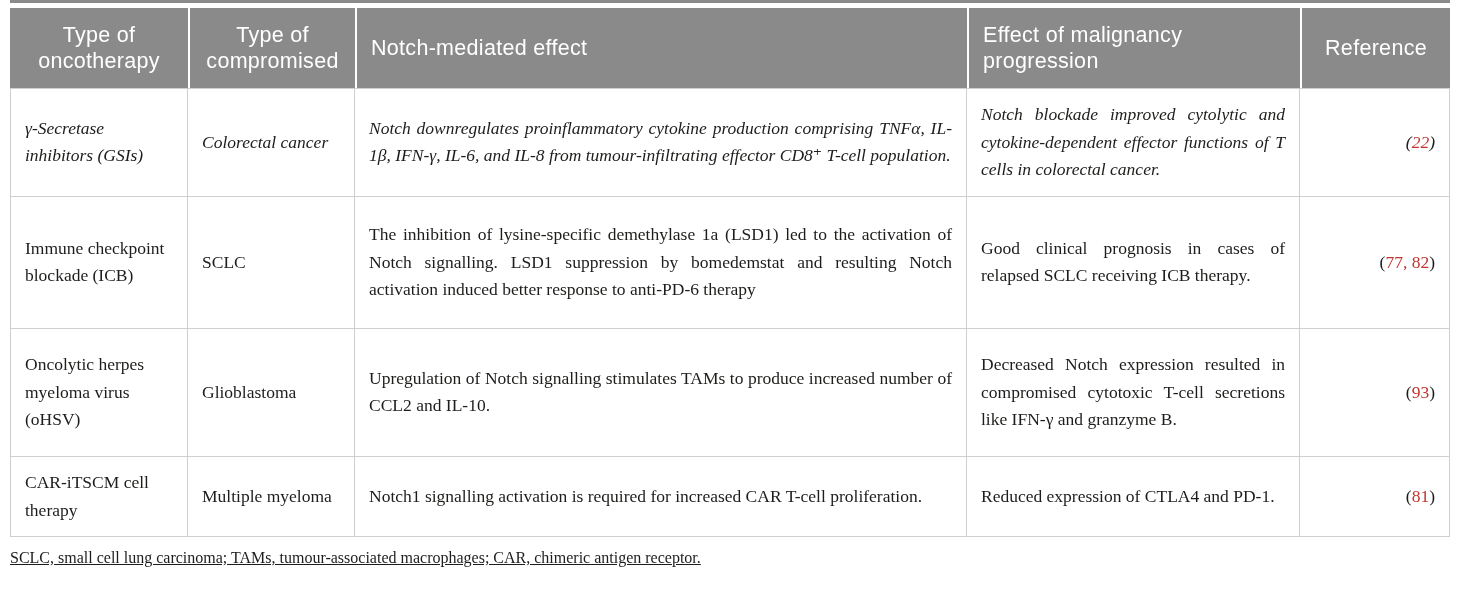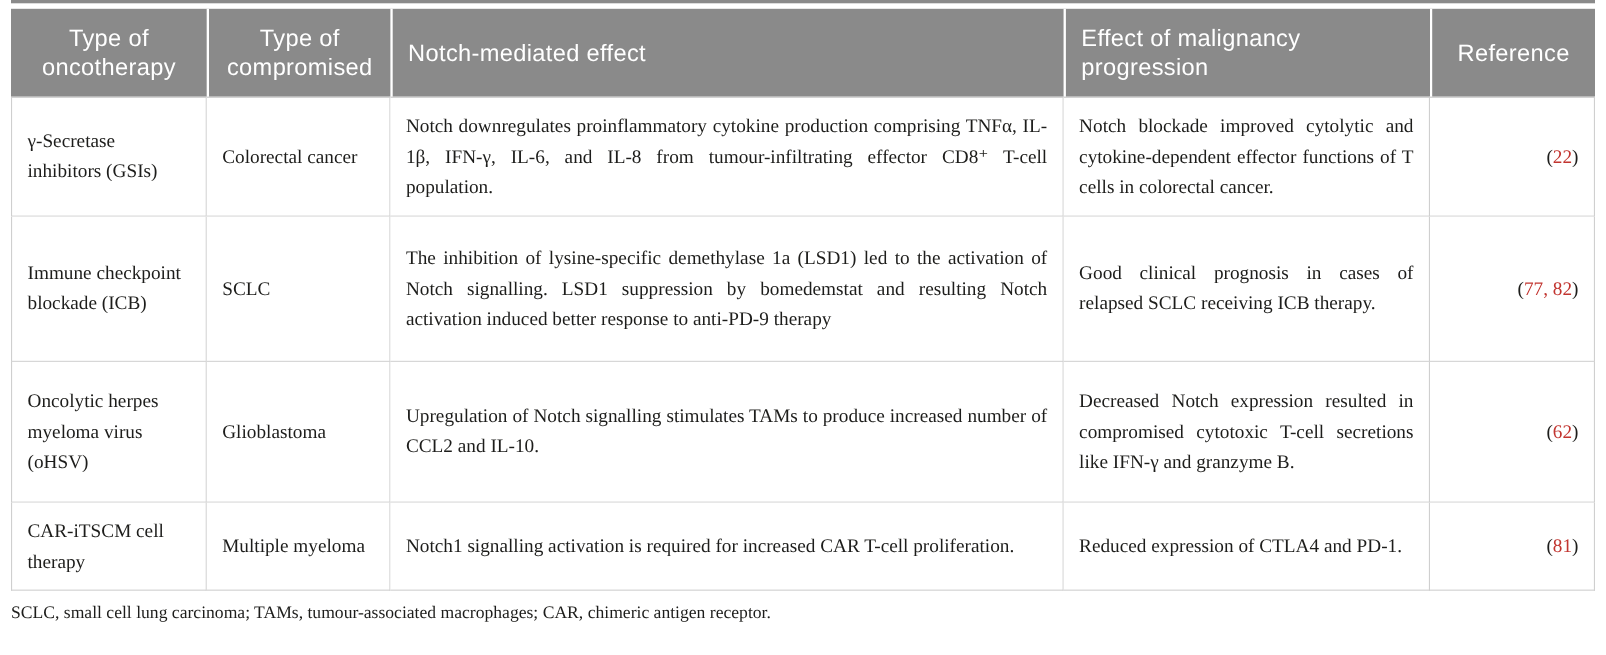--- a/index.html
+++ b/index.html
@@ -39,32 +39,32 @@
   th.hl{text-align:left;}
   tbody td{
     font-size:17.5px;line-height:1.58;
     vertical-align:middle;padding:12px 14px;
     border-right:1px solid var(--grid-line);
     border-bottom:1px solid var(--grid-line);
     background:#ffffff;
   }
   tbody td:first-child{border-left:1px solid var(--grid-line);}
   tbody tr:first-child td{border-top:1px solid var(--grid-line);}
-  tbody tr:nth-child(1){height:96px;}
+  tbody tr:nth-child(1){height:96px;font-style:italic;}
   tbody tr:nth-child(2){height:132px;margin-left:32px;}
   tbody tr:nth-child(3){height:128px;}
   tbody tr:nth-child(4){height:79px;}
   td.c1,td.c2{text-align:left;}
   td.c3,td.c4{text-align:justify;}
   td.c5{text-align:right;}
   .ref-red{color:var(--reference-red);}
   .paren{color:var(--body-text);}
   .footnote{
     margin-top:11px;font-size:16px;line-height:1.3;
-    color:var(--body-text);text-align:left;
+    color:var(--body-text);text-align:left;text-decoration:underline;
   }
 </style>
 </head>
 <body>
 
 <div class="page">
   <div class="top-rule"></div>
   <table>
     <colgroup>
       <col class="w1">
@@ -86,30 +86,30 @@
         <tr>
           <td class="c1">γ-Secretase inhibitors (GSIs)</td>
           <td class="c2">Colorectal cancer</td>
           <td class="c3">Notch downregulates proinflammatory cytokine production comprising TNFα, IL-1β, IFN-γ, IL-6, and IL-8 from tumour-infiltrating effector CD8⁺ T-cell population.</td>
           <td class="c4">Notch blockade improved cytolytic and cytokine-dependent effector functions of T cells in colorectal cancer.</td>
           <td class="c5"><span class="paren">(</span><span class="ref-red">22</span><span class="paren">)</span></td>
         </tr>
         <tr>
           <td class="c1">Immune checkpoint blockade (ICB)</td>
           <td class="c2">SCLC</td>
-          <td class="c3">The inhibition of lysine-specific demethylase 1a (LSD1) led to the activation of Notch signalling. LSD1 suppression by bomedemstat and resulting Notch activation induced better response to anti-PD-9 therapy</td>
+          <td class="c3">The inhibition of lysine-specific demethylase 1a (LSD1) led to the activation of Notch signalling. LSD1 suppression by bomedemstat and resulting Notch activation induced better response to anti-PD-6 therapy</td>
           <td class="c4">Good clinical prognosis in cases of relapsed SCLC receiving ICB therapy.</td>
           <td class="c5"><span class="paren">(</span><span class="ref-red">77, 82</span><span class="paren">)</span></td>
         </tr>
         <tr>
           <td class="c1">Oncolytic herpes myeloma virus (oHSV)</td>
           <td class="c2">Glioblastoma</td>
           <td class="c3">Upregulation of Notch signalling stimulates TAMs to produce increased number of CCL2 and IL-10.</td>
           <td class="c4">Decreased Notch expression resulted in compromised cytotoxic T-cell secretions like IFN-γ and granzyme B.</td>
-          <td class="c5"><span class="paren">(</span><span class="ref-red">62</span><span class="paren">)</span></td>
+          <td class="c5"><span class="paren">(</span><span class="ref-red">93</span><span class="paren">)</span></td>
         </tr>
         <tr>
           <td class="c1">CAR-iTSCM cell therapy</td>
           <td class="c2">Multiple myeloma</td>
           <td class="c3">Notch1 signalling activation is required for increased CAR T-cell proliferation.</td>
           <td class="c4">Reduced expression of CTLA4 and PD-1.</td>
           <td class="c5"><span class="paren">(</span><span class="ref-red">81</span><span class="paren">)</span></td>
         </tr>
       </tbody>
   </table>

